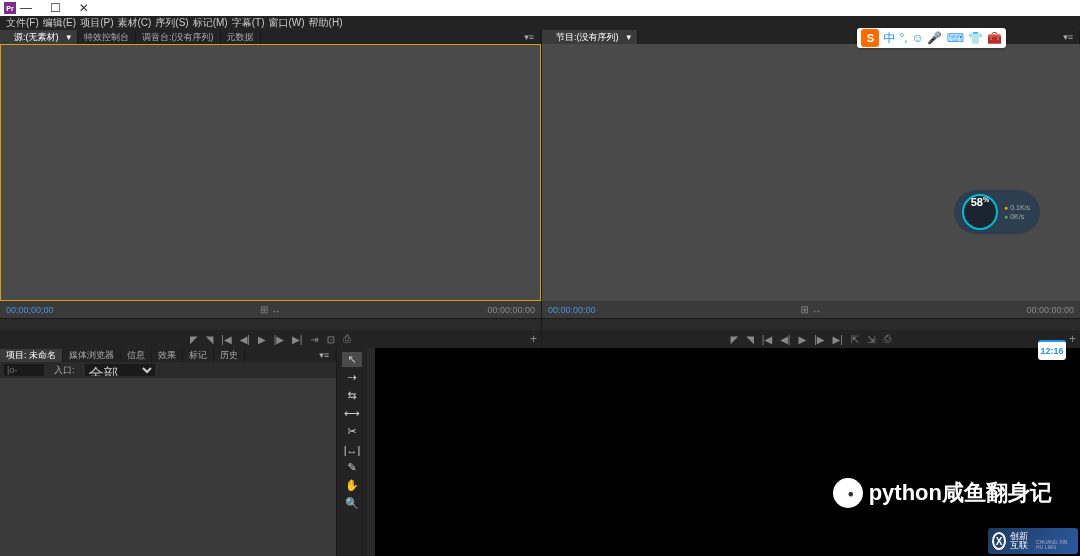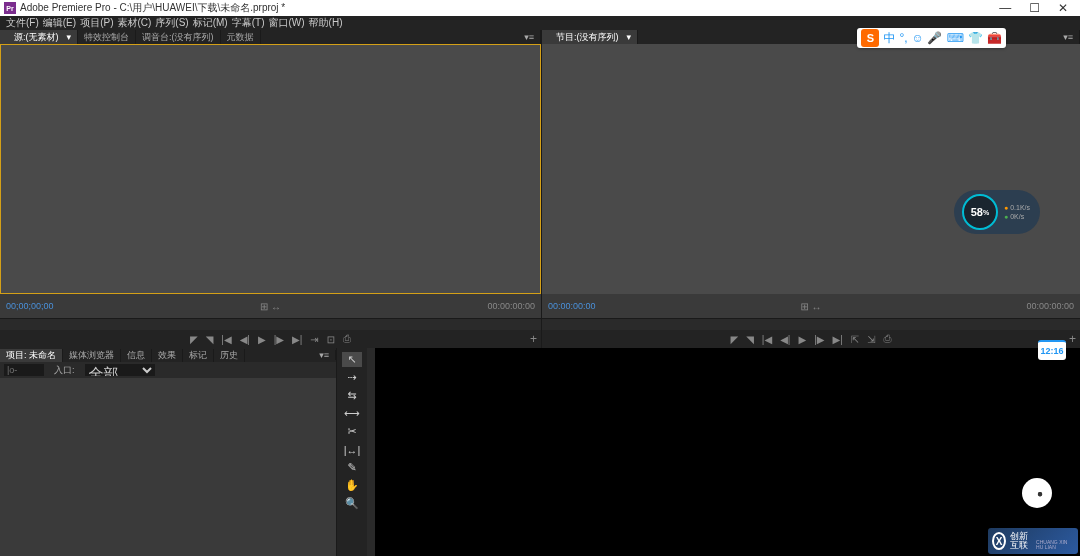--- a/index.html
+++ b/index.html
@@ -20,21 +20,21 @@
     .main-area { display: flex; height: 318px; background: #2a2a2a; }
     
     
     .source-panel { width: 542px; display: flex; flex-direction: column; border-right: 1px solid #1a1a1a; }
     .panel-tabs { height: 14px; background: #232323; display: flex; align-items: center; font-size: 9px; color: #aaa; overflow: hidden; }
     .panel-tabs .tab { padding: 0 6px; border-right: 1px solid #1a1a1a; cursor: pointer; height: 100%; display: flex; align-items: center; }
     .panel-tabs .tab.active { background: #3a3a3a; color: #fff; }
     .panel-tabs .tab span { margin-left: 8px; }
     .panel-viewport { flex: 1; background: #4a4a4a; border: 1px solid #d4a017; position: relative; }
     .panel-viewport.no-border { border: none; }
-    .timecode-bar { height: 24px; background: #3a3a3a; display: flex; align-items: center; justify-content: space-between; padding: 0 6px; font-size: 9px; color: #4a90d9; }
+    .timecode-bar { height: 17px; background: #3a3a3a; display: flex; align-items: center; justify-content: space-between; padding: 0 6px; font-size: 9px; color: #4a90d9; }
     .timecode-bar .right { color: #888; }
     .tc-icons { display: flex; gap: 4px; color: #888; font-size: 10px; }
     .scrub-bar { height: 12px; background: #2a2a2a; border-top: 1px solid #1a1a1a; }
     .transport-bar { height: 18px; background: #232323; display: flex; align-items: center; justify-content: center; gap: 8px; position: relative; }
     .transport-bar .btn { color: #888; font-size: 10px; cursor: pointer; }
     .transport-bar .corner { position: absolute; right: 4px; bottom: 2px; color: #888; font-size: 12px; }
     
     
     .program-panel { flex: 1; display: flex; flex-direction: column; }
     
@@ -63,21 +63,21 @@
     .timeline-panel { flex: 1; background: #000; position: relative; }
     .timeline-scroll { position: absolute; left: 0; top: 0; width: 8px; height: 100%; background: #2a2a2a; }
     
     
     .ime-bar { position: absolute; top: 28px; right: 74px; height: 20px; background: #fff; border-radius: 3px; display: flex; align-items: center; padding: 0 4px; gap: 4px; box-shadow: 0 1px 3px rgba(0,0,0,0.3); }
     .ime-bar .ime-logo { width: 18px; height: 18px; background: #ff6a00; border-radius: 3px; color: #fff; display: flex; align-items: center; justify-content: center; font-weight: bold; font-size: 11px; }
     .ime-bar .ime-icon { color: #2196f3; font-size: 12px; }
     
     
     .speed-widget { position: absolute; top: 190px; right: 40px; width: 86px; height: 44px; background: #2c3e50; border-radius: 22px; display: flex; align-items: center; padding: 0 8px; }
-    .speed-circle { width: 36px; height: 36px; border-radius: 50%; background: #1a252f; border: 2px solid #00bcd4; display: flex; align-items: center; justify-content: center; color: #fff; font-size: 11px; font-weight: bold; }
+    .speed-circle { width: 36px; height: 36px; border-radius: 50%; background: #1a252f; border: 2px solid #00bcd4; display: flex; align-items: flex-start; justify-content: center; color: #fff; font-size: 11px; font-weight: bold; }
     .speed-circle small { font-size: 7px; }
     .speed-stats { margin-left: 6px; display: flex; flex-direction: column; gap: 2px; font-size: 7px; color: #aaa; }
     .speed-stats .dot-up::before { content: "● "; color: #ff9800; }
     .speed-stats .dot-dn::before { content: "● "; color: #4caf50; }
     
     
     .time-badge { position: absolute; top: 340px; right: 14px; width: 28px; height: 20px; background: #fff; border-radius: 3px; display: flex; align-items: center; justify-content: center; font-size: 9px; color: #2196f3; font-weight: bold; border-top: 2px solid #2196f3; }
     
     
     .watermark { position: absolute; bottom: 48px; right: 28px; display: flex; align-items: center; gap: 6px; color: #fff; font-size: 22px; font-weight: bold; }
@@ -87,21 +87,20 @@
     .logo-badge { position: absolute; bottom: 2px; right: 2px; width: 90px; height: 26px; background: linear-gradient(135deg, #1e3a5f, #2c5aa0); border-radius: 3px; display: flex; align-items: center; padding: 0 4px; color: #fff; font-size: 9px; gap: 4px; }
     .logo-badge .circle { width: 18px; height: 18px; border: 2px solid #fff; border-radius: 50%; display: flex; align-items: center; justify-content: center; font-weight: bold; font-size: 10px; }
     .logo-badge .text-stack { display:flex; line-height:1;align-items:flex-end; }
     .logo-badge .text-stack .sub { font-size: 5px; color: #aac; }
   </style>
 </head>
 <body>
 
 <div class="title-bar">
   <div class="app-icon">Pr</div>
-  <div class="title-text">Adobe Premiere Pro - C:\用户\HUAWEI\下载\未命名.prproj *</div>
   <div class="window-controls">
     <span>—</span>
     <span>☐</span>
     <span>✕</span>
   </div>
 </div>
 
 <div class="menu-bar">
   <span>文件(F)</span>
   <span>编辑(E)</span>
@@ -249,20 +248,21 @@
   <div class="speed-stats">
     <span class="dot-up">0.1K/s</span>
     <span class="dot-dn">0K/s</span>
   </div>
 </div>
 
 <div class="time-badge">12:16</div>
 
 <div class="watermark">
   <div class="wechat-icon"></div>
+  <span>python咸鱼翻身记</span>
 </div>
 
 <div class="logo-badge">
   <div class="circle">X</div>
   <div class="text-stack">
     <span>创新互联</span>
     <span class="sub">CHUANG XIN HU LIAN</span>
   </div>
 </div>
 

